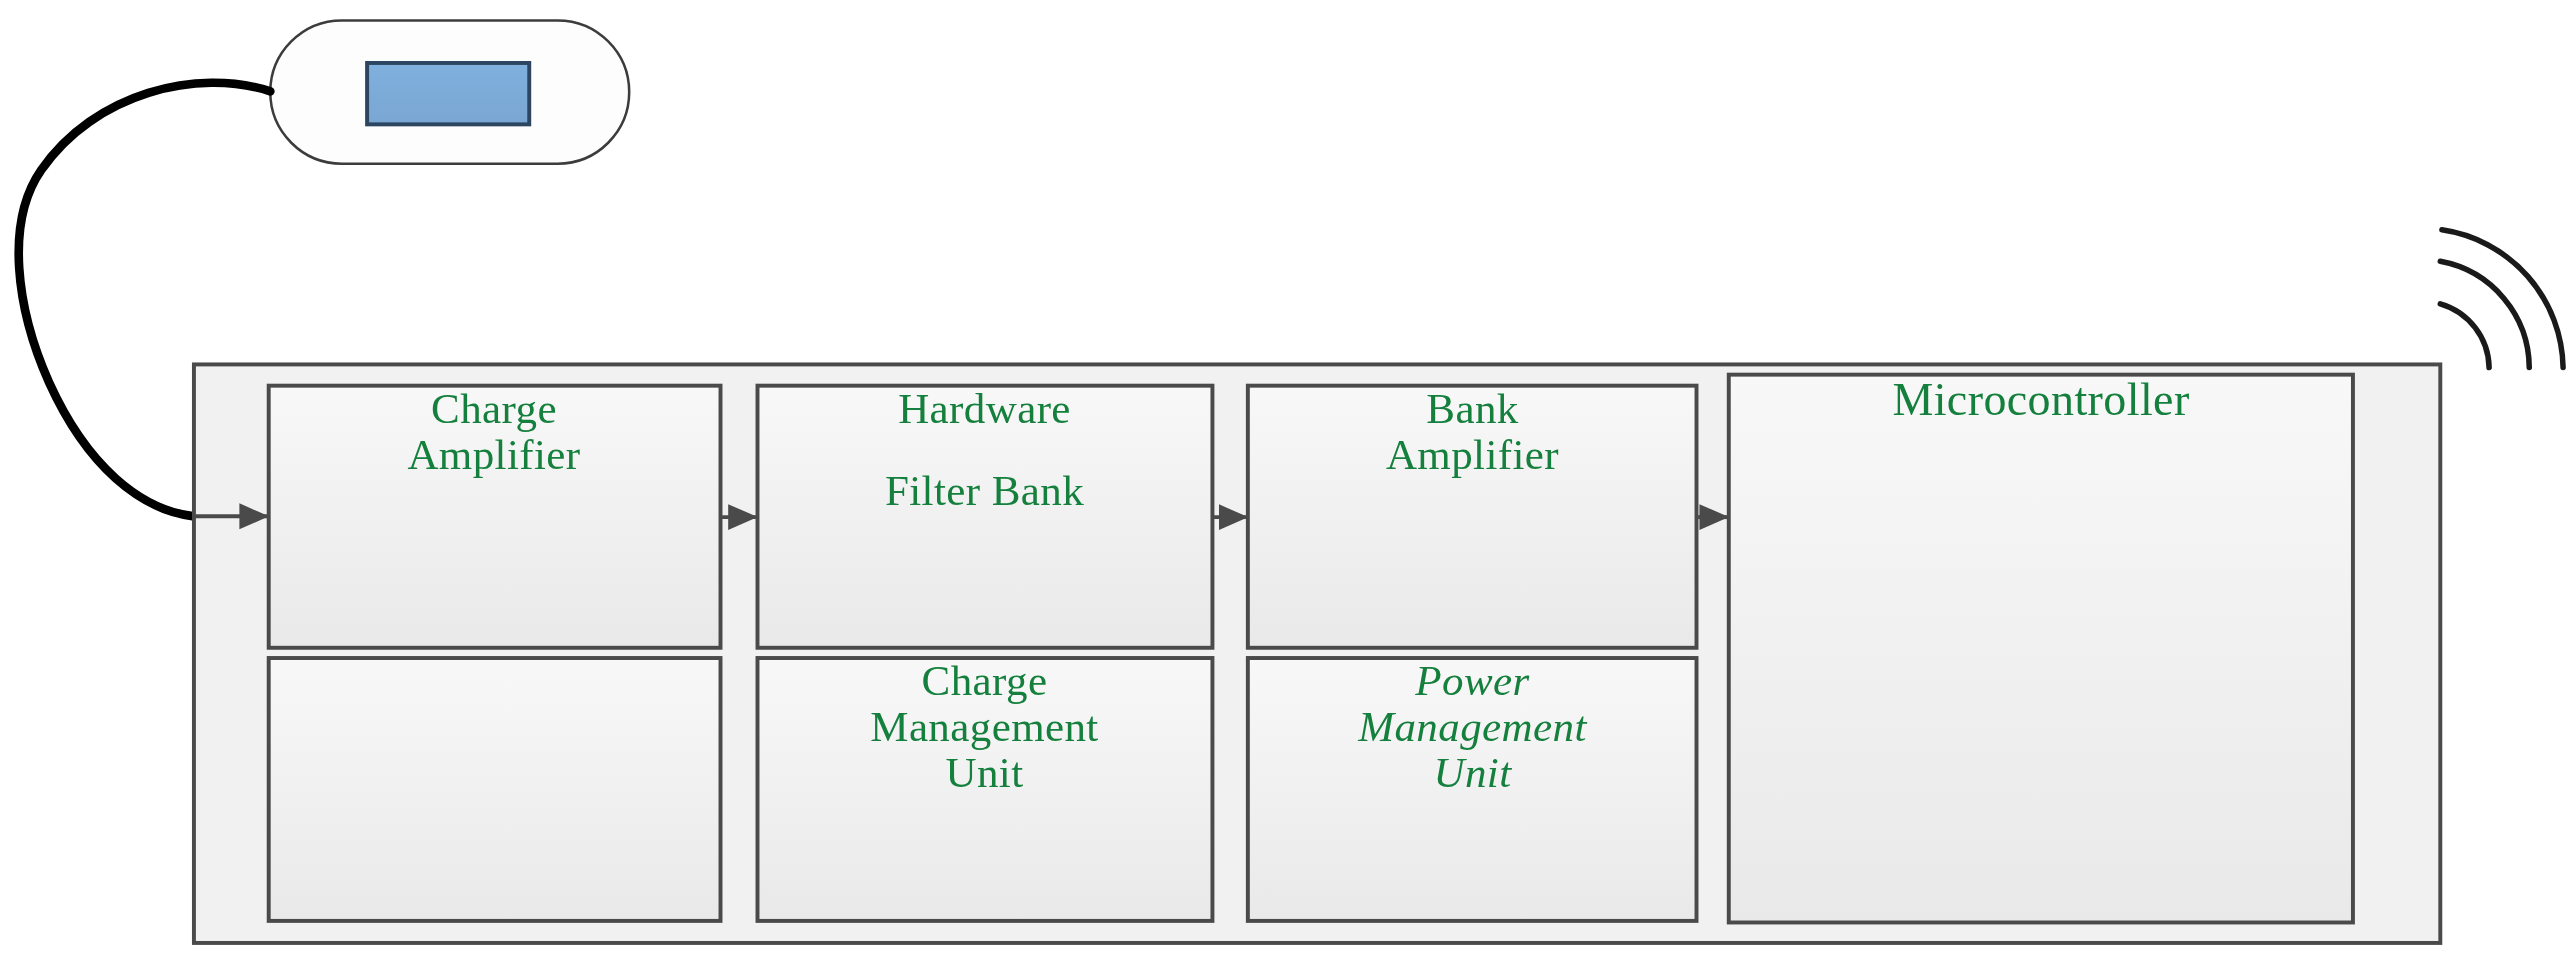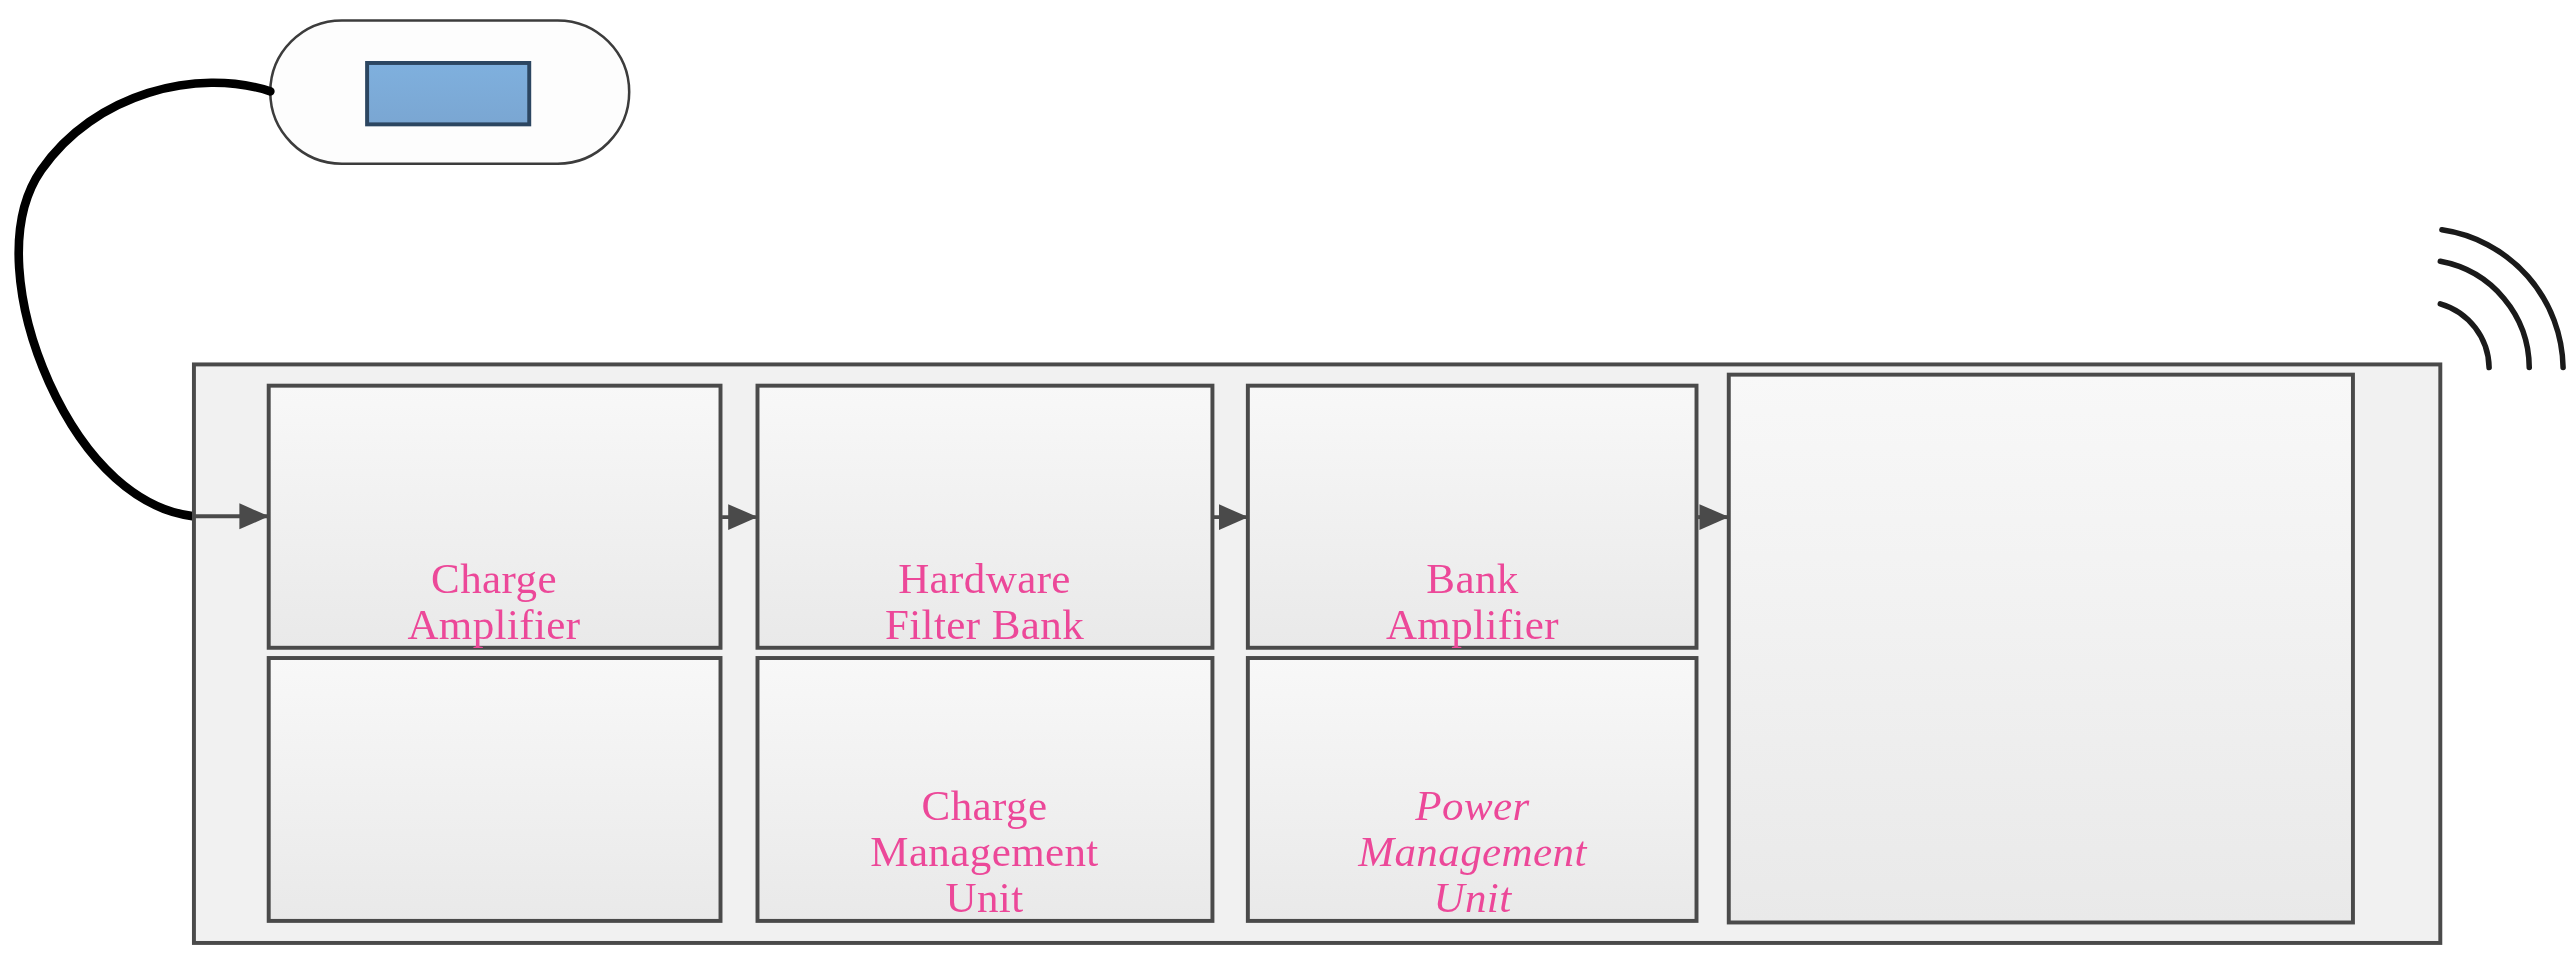--- a/index.html
+++ b/index.html
@@ -23,23 +23,23 @@
     left: 0;
     top: 0;
     width: 2576px;
     height: 976px;
   }
   .block-label {
     position: absolute;
     display: flex;
     flex-direction: column;
     align-items: center;
-    justify-content: flex-end;
+    justify-content: flex-start;
     text-align: center;
-    color: #ec4899;
+    color: #15803d;
     font-family: "Liberation Serif", "DejaVu Serif", serif;
     font-size: 43px;
     line-height: 1.07;
     letter-spacing: 0.4px;
     pointer-events: none;
   }
   .block-label .ln {
     display: block;
     white-space: nowrap;
   }
@@ -95,21 +95,21 @@
     <line x1="917" y1="657" x2="960" y2="657" stroke="#4a4a4a" stroke-width="5" marker-end="url(#blkArrow)"></line>
     <line x1="1542" y1="657" x2="1583" y2="657" stroke="#4a4a4a" stroke-width="5" marker-end="url(#blkArrow)"></line>
     <line x1="2157" y1="657" x2="2194" y2="657" stroke="#4a4a4a" stroke-width="5" marker-end="url(#blkArrow)"></line>
   </svg>
 
   <div class="block-label" style="left:268px; top:386px; width:452px; height:262px;">
     <span class="ln">Charge</span>
     <span class="ln">Amplifier</span>
   </div>
 
-  <div class="block-label" style="left:757px; top:386px; width:455px; height:262px;">
+  <div class="block-label" style="left:757px; top:386px; width:455px; height:262px;gap:36px;">
     <span class="ln">Hardware</span>
     <span class="ln">Filter Bank</span>
   </div>
 
   <div class="block-label" style="left:1248px; top:386px; width:449px; height:262px;">
     <span class="ln">Bank</span>
     <span class="ln">Amplifier</span>
   </div>
 
 
@@ -118,15 +118,18 @@
     <span class="ln">Management</span>
     <span class="ln">Unit</span>
   </div>
 
   <div class="block-label" style="left:1248px; top:658px; width:449px; height:263px;font-style:italic;">
     <span class="ln">Power</span>
     <span class="ln">Management</span>
     <span class="ln">Unit</span>
   </div>
 
+  <div class="block-label" style="left:1729px; top:375px; width:624px; height:548px; font-size:46px;">
+    <span class="ln">Microcontroller</span>
+  </div>
 
 </div>
 
 
 </body></html>

